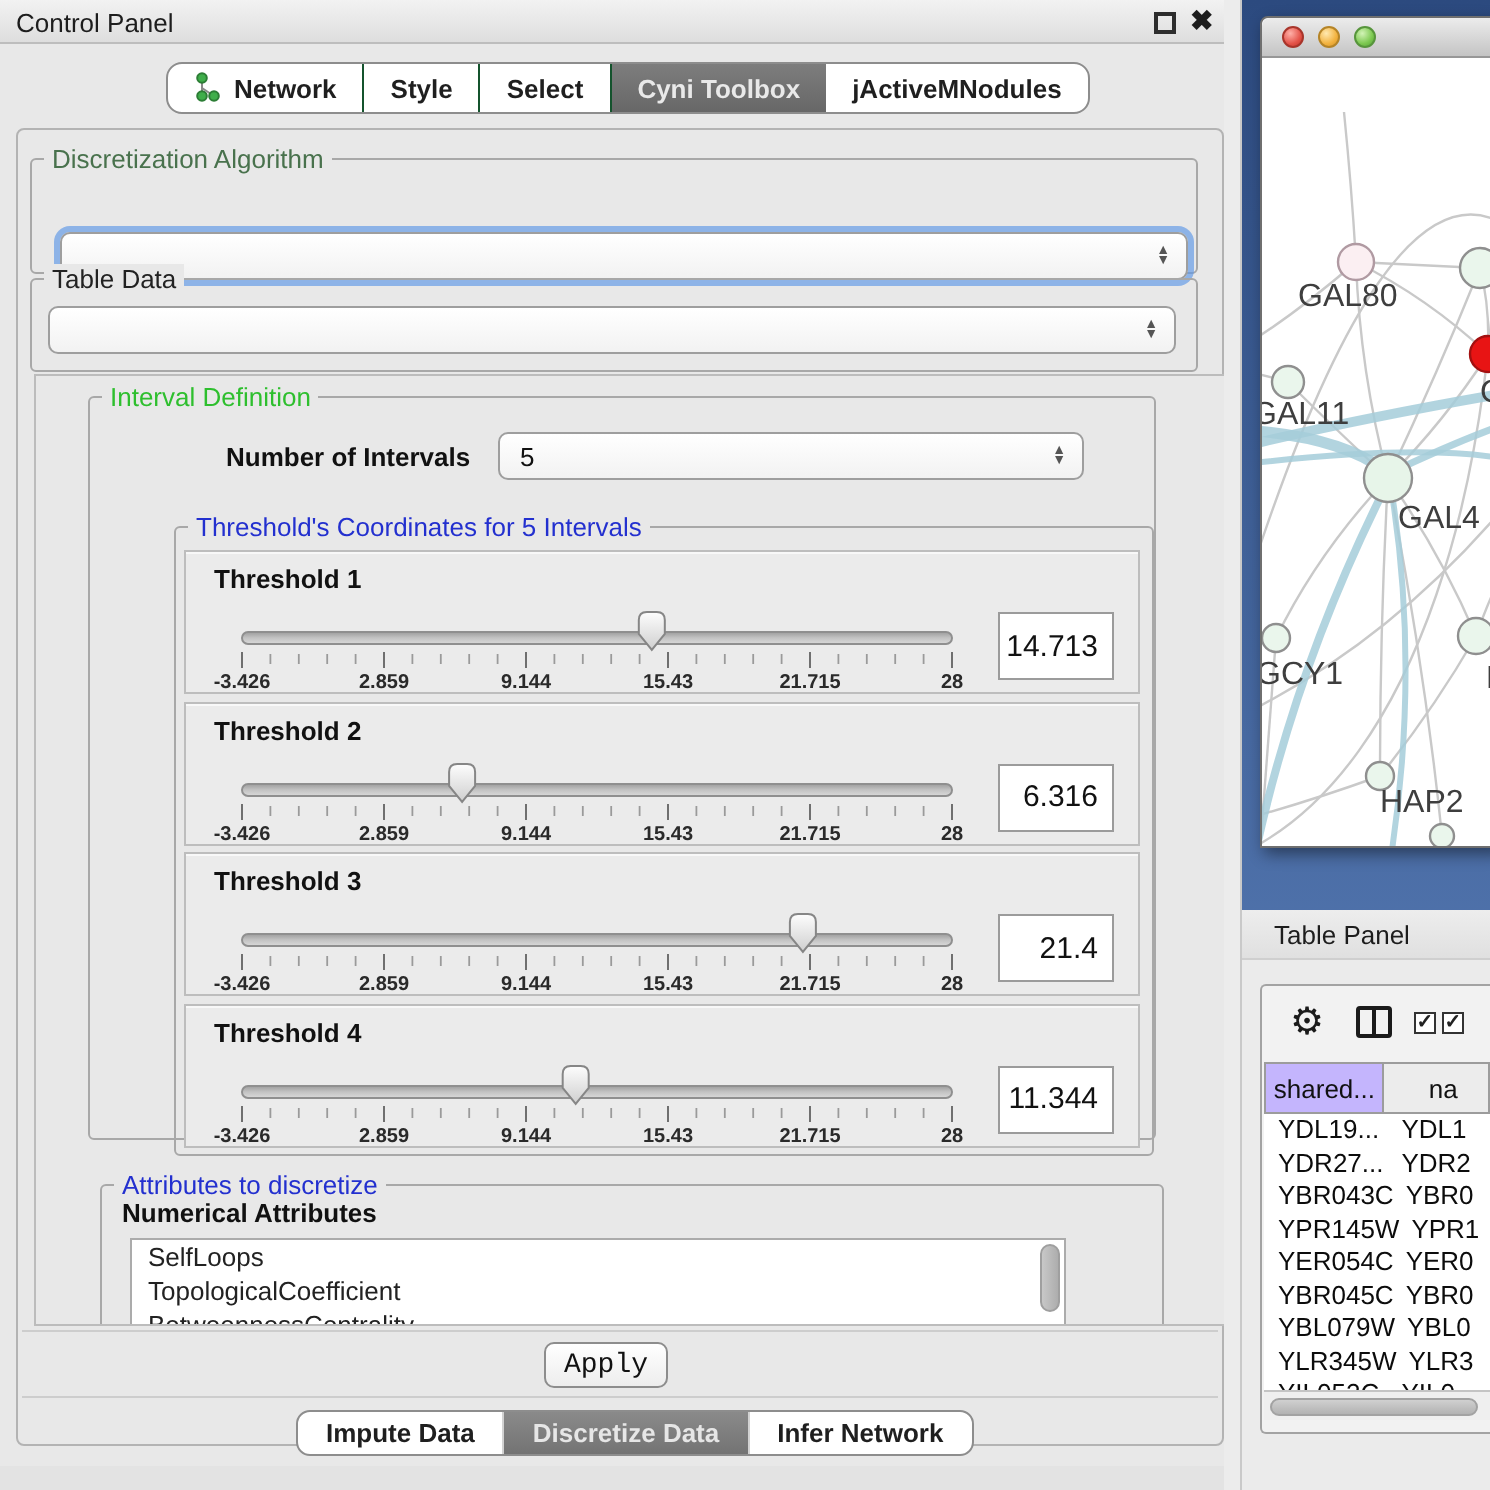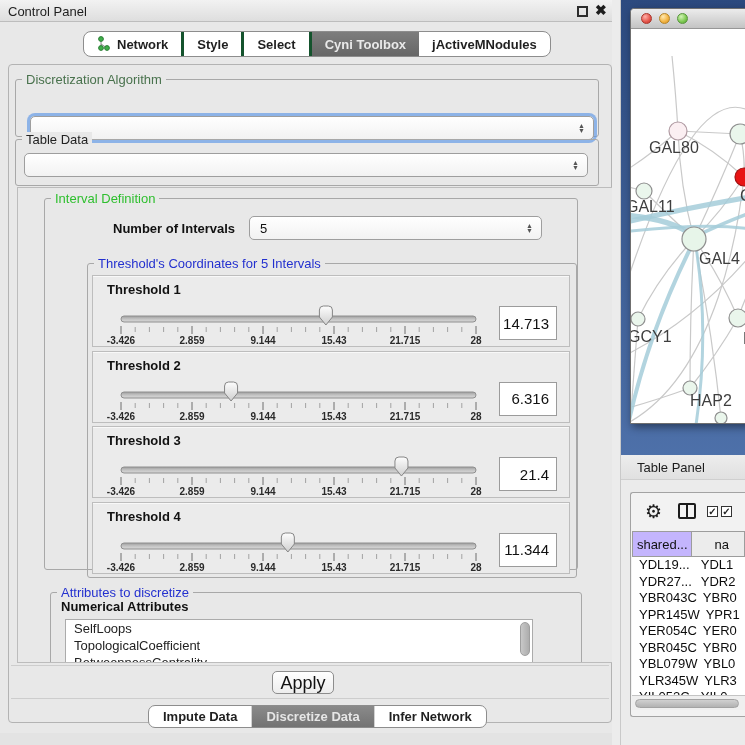--- a/index.html
+++ b/index.html
@@ -12,21 +12,21 @@
   #cp-titlebar { position:absolute; left:0; top:0; width:612px; height:22px;
     background:linear-gradient(#f2f2f2,#dedede); border-bottom:1px solid #bdbdbd; }
   #cp-title { position:absolute; left:8px; top:4px; font-size:13px; color:#1d1d1d; }
   #cp-float { position:absolute; left:577px; top:6px; width:11px; height:11px; border:2px solid #2d2d2d; background:transparent; }
   #cp-close { position:absolute; left:595px; top:2px; font-size:14px; font-weight:bold; color:#1d1d1d; }
 
   
   #top-tabs { position:absolute; left:83px; top:31px; height:26px; display:flex; align-items:stretch;
     background:#ffffff; border:1px solid #8d8d8d; border-radius:8px; overflow:hidden; }
   .ttab { display:flex; align-items:center; padding:0 13px; font-size:13px; font-weight:bold; color:#1f1f1f;
-    border-right:3px solid #14532d; white-space:nowrap; }
+    border-right:1px solid #14532d; white-space:nowrap; }
   .ttab:last-child { border-right:none; }
   .ttab.sel { background:linear-gradient(#7d7d7d,#676767); color:#e9e9e9; border-right:none; }
   .ttab .nicon { margin-right:7px; display:inline-block; }
 
   
   #outer-panel { position:absolute; left:8px; top:64px; width:604px; height:659px;
     border:1px solid #b3b3b3; border-radius:4px; background:#e8e8e8; }
 
   .titled { position:absolute; border:1px solid #a8a8a8; border-radius:3px; }
   .titled > .tlabel { position:absolute; top:-8px; left:6px; background:#e8e8e8; padding:0 4px; font-size:13px; white-space:nowrap; }
@@ -80,21 +80,21 @@
   #attr-list { position:absolute; left:14px; top:26px; width:468px; height:46px; background:#ffffff;
     border:1px solid #ababab; overflow:hidden; }
   .attr-item { font-size:13px; color:#222; padding:1px 0 1px 8px; line-height:15px; }
   #attr-vbar { position:absolute; right:2px; top:2px; width:10px; height:34px; border-radius:5px;
     background:linear-gradient(90deg,#c8c8c8,#adadad); border:1px solid #9f9f9f; }
 
   .hsep { position:absolute; left:2px; width:598px; height:0; border-top:1px solid #cdcdcd; }
 
   #apply-btn { position:absolute; left:263px; top:606px; width:62px; height:23px;
     background:linear-gradient(#ffffff,#ededed); border:1px solid #8d8d8d; border-radius:5px;
-    font-size:18px; color:#111; font-family:Liberation Sans, sans-serif; text-align:center; line-height:20px; }
+    font-size:14px; color:#111; font-family:Liberation Mono, monospace; text-align:center; line-height:20px; }
 
   #bottom-tabs { position:absolute; left:139px; top:640px; height:23px; display:flex;
     background:#ffffff; border:1px solid #8d8d8d; border-radius:7px; overflow:hidden; z-index:5; }
   .btab { display:flex; align-items:center; padding:0 14px; font-size:13px; font-weight:bold; color:#1f1f1f; border-right:1px solid #d2d2d2; }
   .btab:last-child { border-right:none; }
   .btab.sel { background:linear-gradient(#8a8a8a,#737373); color:#e6e6e6; }
 
   
   #gutter { position:absolute; left:612px; top:0; width:9px; height:745px; background:#ececec; border-right:1px solid #c9c9c9; }
   #desktop { position:absolute; left:621px; top:0; width:124px; height:477px;

